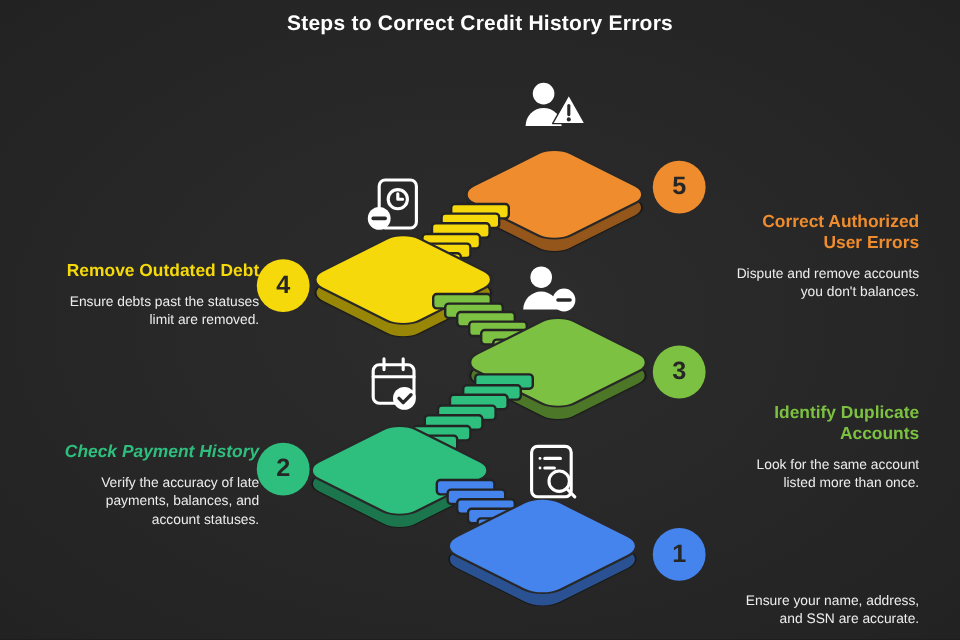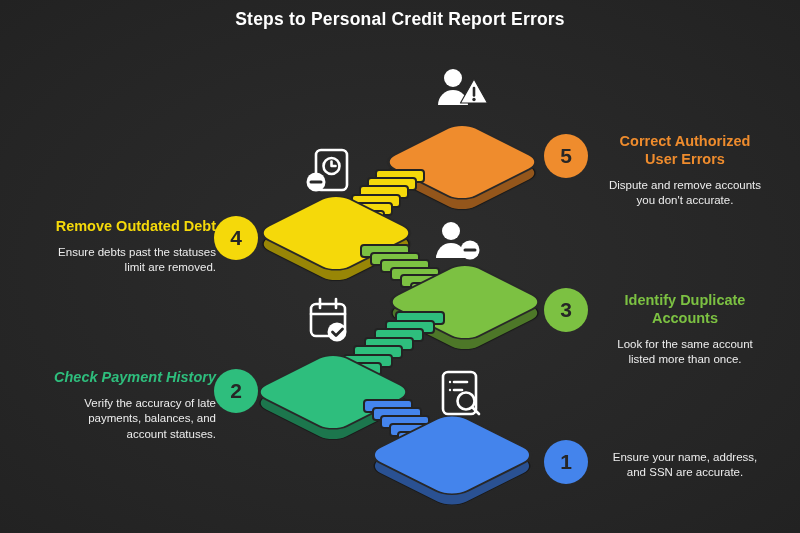--- a/index.html
+++ b/index.html
@@ -7,36 +7,36 @@
     position:relative; width:800px; height:533px; overflow:hidden;
     background: radial-gradient(ellipse at center, #2d2d2d 0%, #252525 75%, #222 100%);
     font-family:"Liberation Sans", sans-serif;
   }
   .title {
     position:absolute; top:9px; left:0; width:100%; margin:0;
     text-align:center; color:#ffffff; font-size:17.5px; font-weight:bold; letter-spacing:.2px;
   }
   .stage { position:absolute; left:0; top:0; }
   .step-text { position:absolute; }
-  .step-text.right { left:604px; width:162px; text-align:center; }
+  .step-text.right { left:604px; width:162px; text-align:right;margin-top:44px; }
   .step-text.left  { left:28px;  width:164px; text-align:right;margin-left:24px; }
   .step-title { font-size:14.5px; font-weight:bold; line-height:1.24; }
   .step-desc  { font-size:11.5px; color:#ededed; line-height:1.34; margin-top:9px; }
   .badge {
     position:absolute; width:44px; height:44px; border-radius:50%;
     display:flex; align-items:center; justify-content:center;
     color:#262626; font-size:21px; font-weight:bold;
   }
 </style>
 </head>
 <body>
 
 <div class="canvas">
 
-  <h1 class="title">Steps to Personal Credit Report Errors</h1>
+  <h1 class="title">Steps to Correct Credit History Errors</h1>
 
   <svg class="stage" width="800" height="533" viewBox="0 0 800 533">
 
     <g fill="#ef8c2d">
       <g transform="translate(462 173) scale(1 0.5) rotate(45)">
           <rect x="-58" y="-58" width="116" height="116" rx="20" stroke="#282828" stroke-width="3"></rect>
         </g>
       <g transform="translate(462 173) scale(1 0.5) rotate(45)" fill="rgba(0,0,0,0.38)">
           <rect x="-58" y="-58" width="116" height="116" rx="20"></rect>
         </g>
@@ -189,21 +189,21 @@
   </div>
   <div class="badge" style="left: 214px; top: 369px; background: rgb(46, 190, 125);">
     <span>2</span>
   </div>
   <div class="badge" style="left: 544px; top: 440px; background: rgb(68, 132, 236);">
     <span>1</span>
   </div>
 
   <div class="step-text right" style="top:133px">
     <div class="step-title" style="color: rgb(239, 140, 45);">Correct Authorized User Errors</div>
-    <div class="step-desc">Dispute and remove accounts you don't accurate.</div>
+    <div class="step-desc">Dispute and remove accounts you don't balances.</div>
   </div>
 
   <div class="step-text left" style="top:218px">
     <div class="step-title" style="color: rgb(245, 217, 10);">Remove Outdated Debt</div>
     <div class="step-desc">Ensure debts past the statuses limit are removed.</div>
   </div>
 
   <div class="step-text right" style="top:292px">
     <div class="step-title" style="color: rgb(124, 193, 66);">Identify Duplicate Accounts</div>
     <div class="step-desc">Look for the same account listed more than once.</div>

